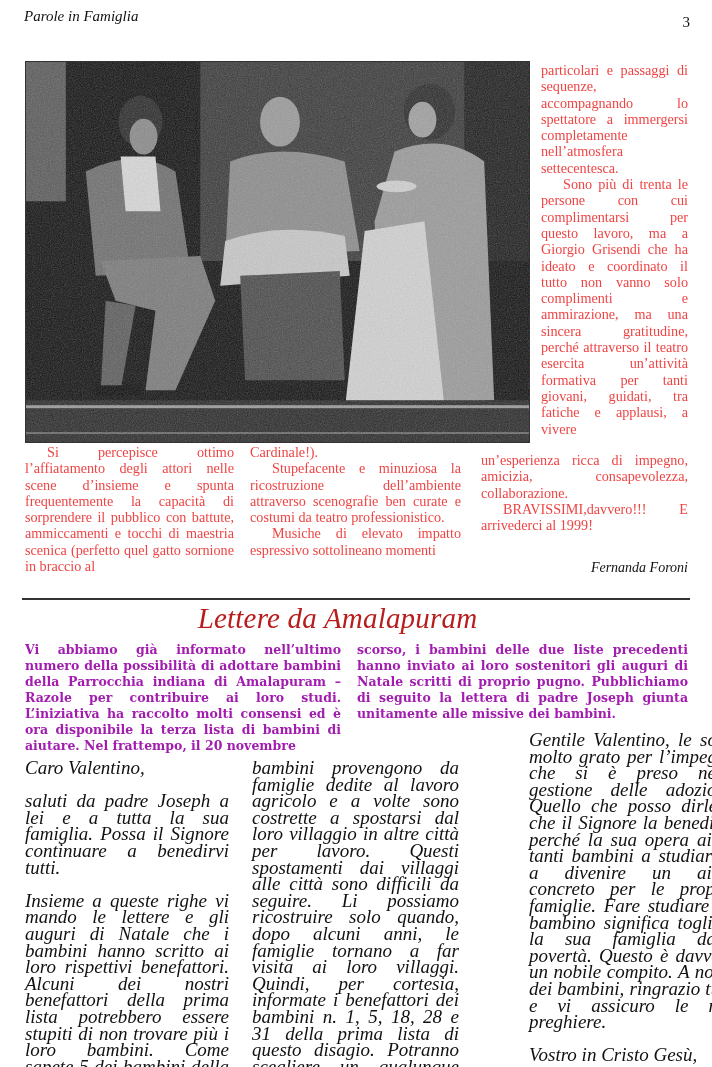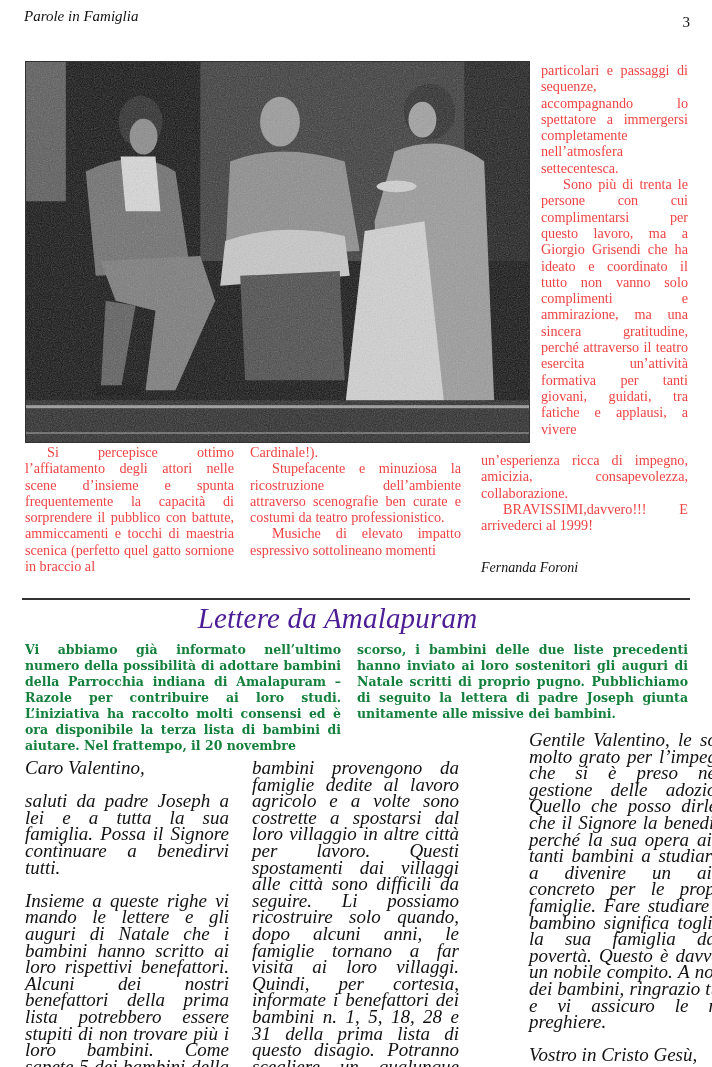--- a/index.html
+++ b/index.html
@@ -12,27 +12,27 @@
   .photo { position: absolute; left: 25px; top: 61px; width: 505px; height: 382px; background: #141414; overflow: hidden; border: 1px solid #333; }
   .photo svg { width: 100%; height: 100%; display: block; }
 
   .txt { position: absolute; font-family: "Liberation Serif", serif; font-size: 14.2px; line-height: 16.3px; text-align: justify; color: #ef4444; }
   .txt p { text-indent: 0; }
   .txt p.ind { text-indent: 22px; }
   .txt.right-col { left: 541px; top: 62px; width: 147px; }
   .txt.right-col-wide { left: 481px; top: 452px; width: 207px; }
   .txt.left-col { left: 25px; top: 444px; width: 209px; }
   .txt.mid-col { left: 250px; top: 444px; width: 211px; }
-  .author { position: absolute; left: 481px; top: 560px; width: 207px; text-align: left; font-family: "Liberation Serif", serif; font-style: italic; font-size: 14px; }
+  .author { position: absolute; left: 481px; top: 560px; width: 207px; text-align: right; font-family: "Liberation Serif", serif; font-style: italic; font-size: 14px; }
 
   .divider { position: absolute; left: 22px; top: 598px; width: 668px; height: 2px; background: #333; }
 
-  .section-title { position: absolute; left: 0; top: 602px; width: 651px; text-align: center; font-family: "Liberation Serif", serif; font-style: italic; font-size: 29px; color: #4c1d95; letter-spacing: 0.2px; padding-left: 24px; }
+  .section-title { position: absolute; left: 0; top: 602px; width: 651px; text-align: center; font-family: "Liberation Serif", serif; font-style: italic; font-size: 29px; color: #b91c1c; letter-spacing: 0.2px; padding-left: 24px; }
 
-  .intro { position: absolute; font-family: "DejaVu Serif", serif; font-weight: bold; font-size: 12.5px; line-height: 16px; text-align: justify; color: #15803d; }
+  .intro { position: absolute; font-family: "DejaVu Serif", serif; font-weight: bold; font-size: 12.5px; line-height: 16px; text-align: justify; color: #a21caf; }
   .intro.a { left: 25px; top: 642px; width: 316px; }
   .intro.b { left: 357px; top: 642px; width: 331px; }
 
   .letter { position: absolute; font-family: "Liberation Serif", serif; font-style: italic; font-size: 19px; line-height: 16.6px; text-align: justify; color: #111; }
   .letter.c1 { left: 25px; top: 760px; width: 204px; }
   .letter.c2 { left: 252px; top: 760px; width: 207px; }
   .letter.c3 { left: 481px; top: 732px; width: 207px; margin-left: 48px; }
   .letter .gap { height: 16.6px; }
   .sign { text-align: right; }
 </style>

